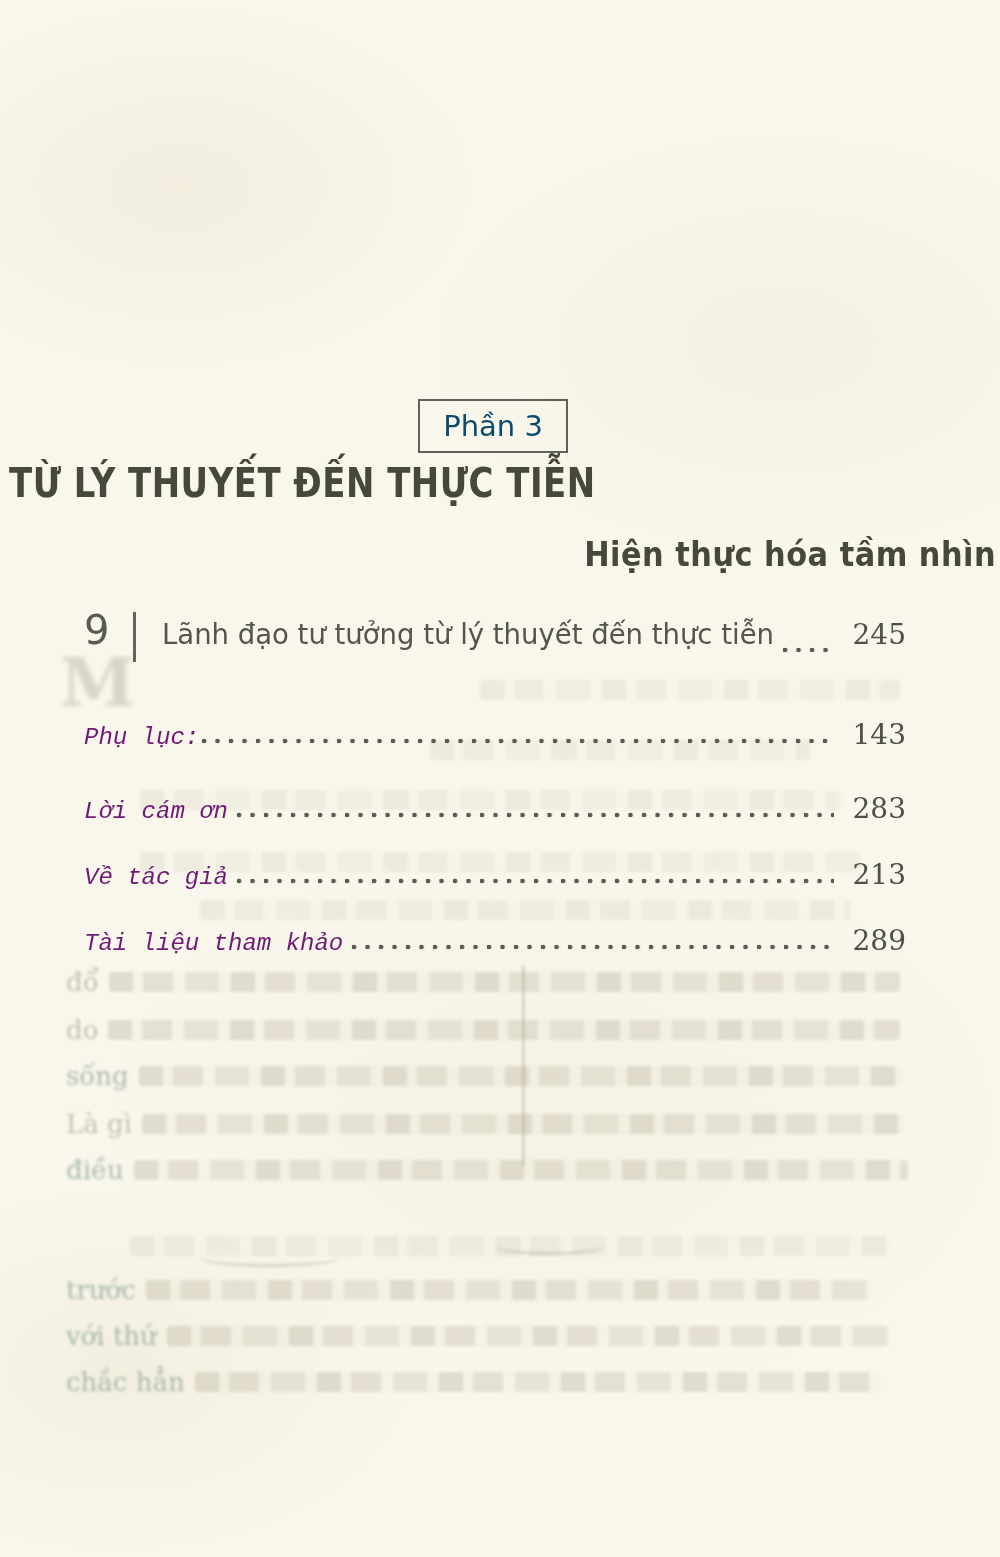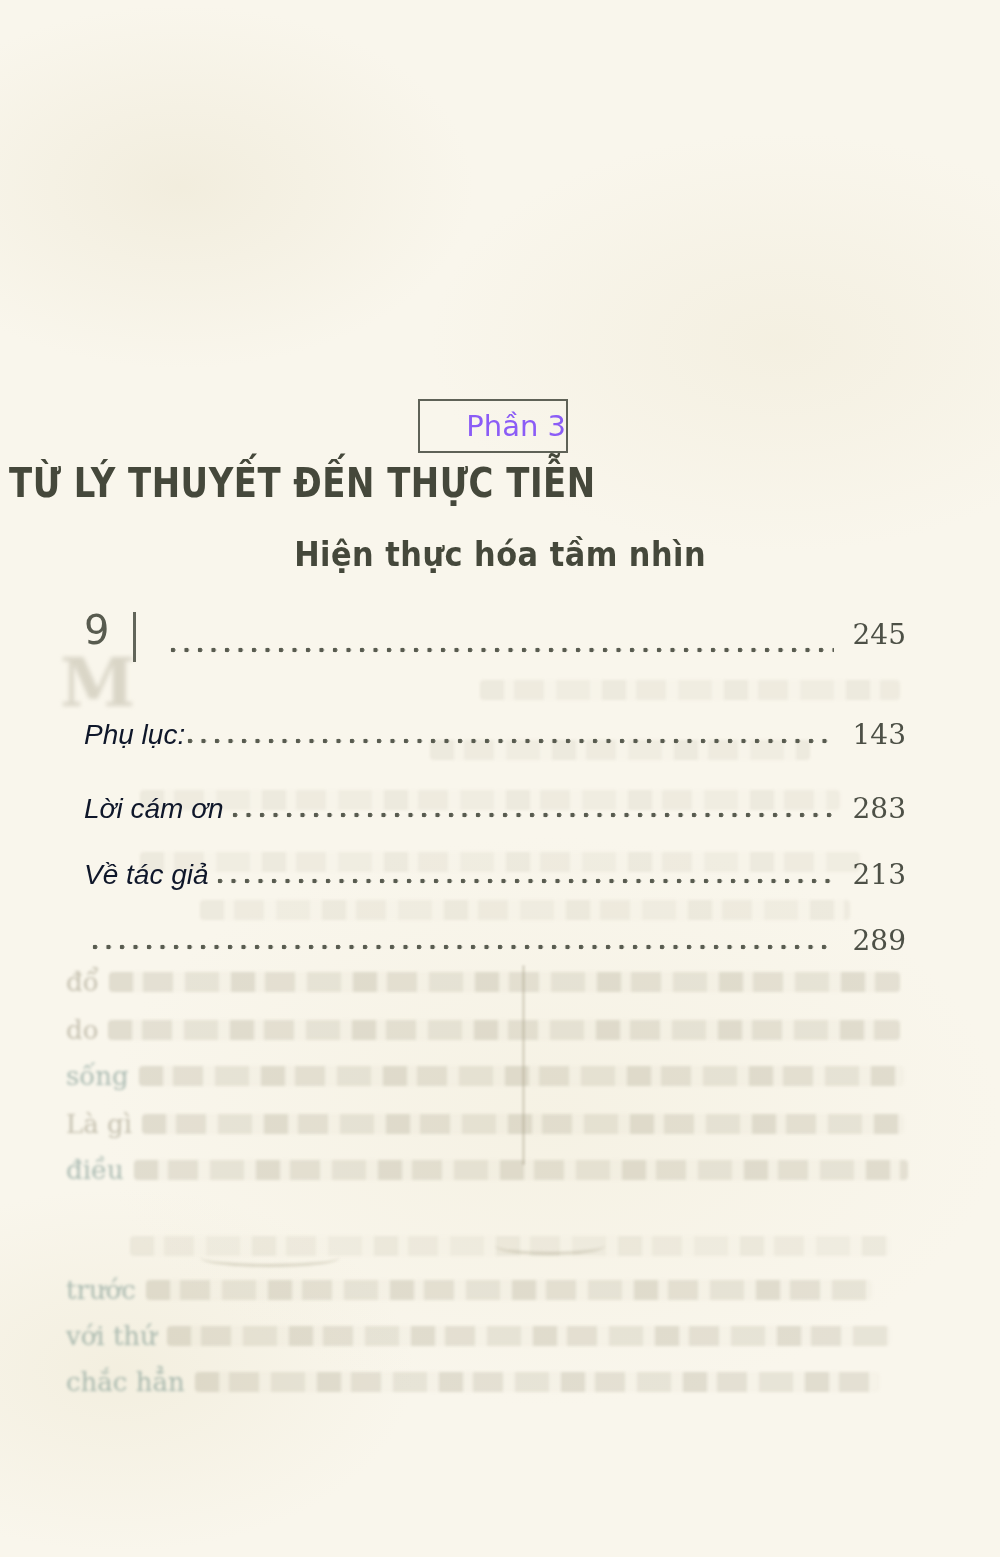--- a/index.html
+++ b/index.html
@@ -14,30 +14,30 @@
     background:
       radial-gradient(ellipse 420px 260px at 18% 12%, rgba(236,230,210,0.55), transparent 70%),
       radial-gradient(ellipse 500px 300px at 78% 22%, rgba(238,232,212,0.45), transparent 70%),
       radial-gradient(ellipse 600px 380px at 55% 72%, rgba(240,235,216,0.40), transparent 75%),
       radial-gradient(ellipse 420px 260px at 12% 88%, rgba(236,230,208,0.45), transparent 70%);
   }
 
   
   .part-box {
     position:absolute; left:418px; top:399px; width:146px; height:50px;
-    border:2px solid #5f6257; display:flex; align-items:center; justify-content:flex-end;
-    color:#8b5cf6; font-size:29px;
+    border:2px solid #5f6257; display:flex; align-items:center; justify-content:center;
+    color:#0c4a6e; font-size:29px;
   }
   .part-title {
     position:absolute; left:0; top:460px; width:972px; 
     color:#45483b; font-weight:bold; font-size:35px; letter-spacing:0.5px;
   }
   .part-title .scale { display:inline-block; transform:scaleY(1.16) scaleX(0.97); transform-origin:center top; }
   .part-subtitle {
-    position:absolute; left:0; top:534px; width:1000px; text-align:center;
+    position:absolute; left:0; top:534px; width:1000px; text-align:right;
     color:#45483b; font-weight:bold; font-size:31px; letter-spacing:0.5px;
   }
   .part-subtitle .scale { display:inline-block; transform:scaleY(1.10) scaleX(0.98); transform-origin:center top; }
 
   
   .content { position:absolute; left:84px; width:822px; top:0; }
   .row { position:absolute; left:0; right:0; display:flex; align-items:baseline; }
   .leader {
     flex:1 1 auto; height:6px; align-self:flex-end; margin:0 8px 7px 8px;
     background-image:radial-gradient(circle at 3px 3px, #585b4f 2.1px, rgba(0,0,0,0) 2.6px);
@@ -48,21 +48,21 @@
     flex:0 0 auto; min-width:58px; text-align:right;
     font-family:"DejaVu Serif", serif; color:#4d5046; font-size:28px;margin-left:6px;
   }
 
   .toc-chapter { top:610px; color:#54564b; }
   .ch-num { font-size:40px; color:#585b4f; line-height:1; }
   .ch-bar { width:2.5px; height:50px; background:#62655a; align-self:center; margin:0 26px 0 24px; transform:translateY(2px); }
   .ch-label { font-size:27.5px; color:#54564b; }
 
   .entry-label-sans { font-size:27.5px; color:#54564b; }
-  .italic-serif { font-family:Liberation Sans, sans-serif; font-style:italic; font-size:28px; color:#0f172a; }
+  .italic-serif { font-family:Liberation Mono, monospace; font-style:italic; font-size:24px; color:#701a75; }
 
   .row-phuluc  { top:718px; }
   .row-loicamon { top:792px; }
   .row-vetacgia { top:858px; }
   .row-tailieu  { top:924px; }
 
   
   .ghost-line { position:absolute; height:27px; filter:blur(1.6px); display:flex; align-items:center; }
   .ghost-streak {
     height:20px; flex:1 1 auto; border-radius:4px;
@@ -161,20 +161,21 @@
 
 <div class="ghost-crease"></div>
 <div class="ghost-scribble" style="left:200px; top:1248px; width:140px;"></div>
 <div class="ghost-scribble" style="left:495px; top:1236px; width:110px;"></div>
 
 <div class="content">
 
   <div class="row toc-chapter">
     <span class="ch-num">9</span>
     <span class="ch-bar"></span>
+    <span class="ch-label">Lãnh đạo tư tưởng từ lý thuyết đến thực tiễn</span>
     <span class="leader"></span>
     <span class="pagenum">245</span>
   </div>
 
   <div class="row row-phuluc">
     <span class="italic-serif">Phụ lục:</span>
     <span class="leader tight"></span>
     <span class="pagenum">143</span>
   </div>
 
@@ -184,17 +185,18 @@
     <span class="pagenum">283</span>
   </div>
 
   <div class="row row-vetacgia">
     <span class="italic-serif">Về tác giả</span>
     <span class="leader"></span>
     <span class="pagenum">213</span>
   </div>
 
   <div class="row row-tailieu">
+    <span class="italic-serif">Tài liệu tham khảo</span>
     <span class="leader"></span>
     <span class="pagenum">289</span>
   </div>
 
 </div>
 
 </body></html>

